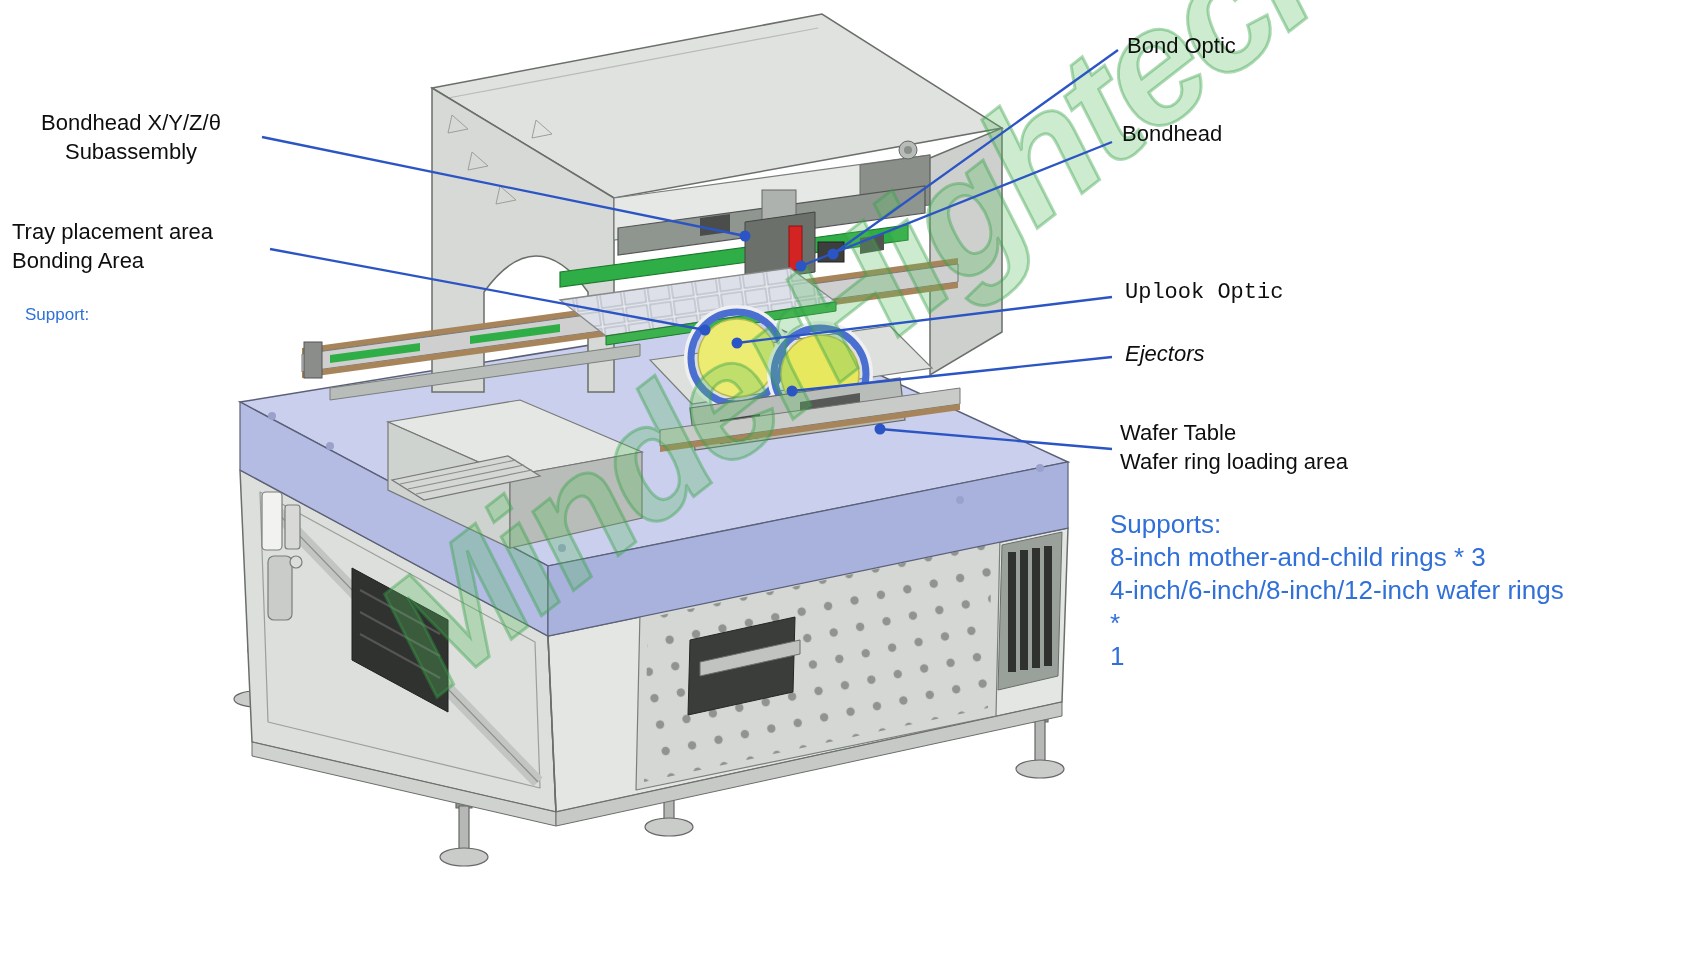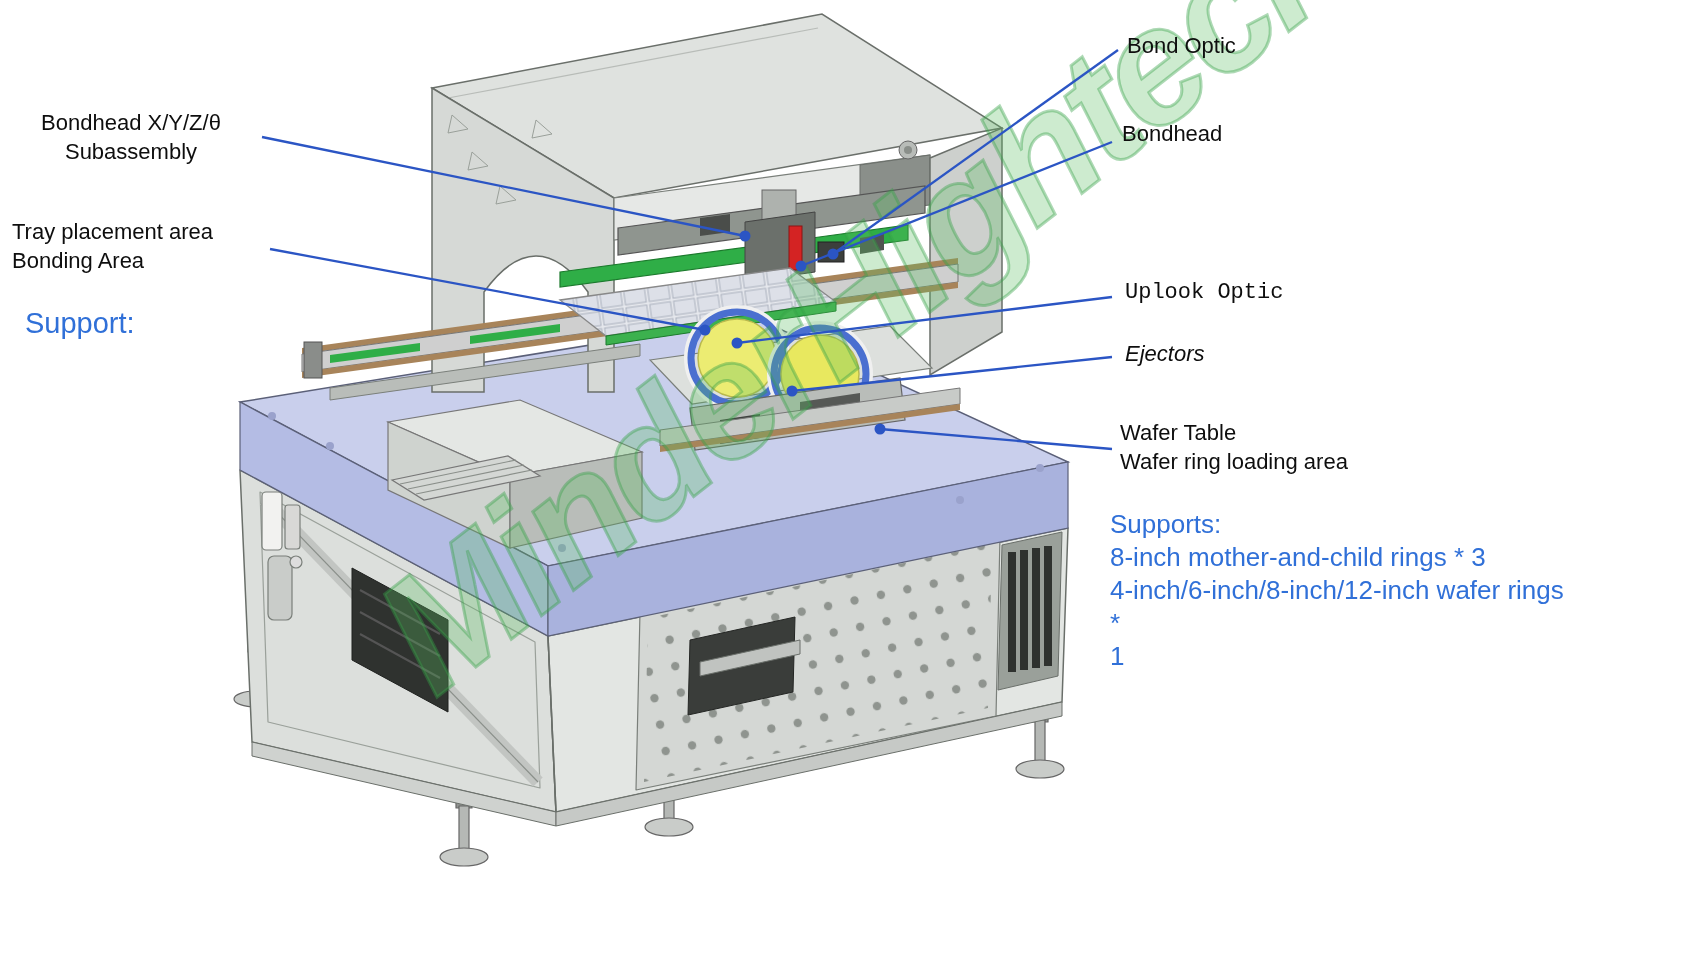--- a/index.html
+++ b/index.html
@@ -23,21 +23,21 @@
   }
   .label {
     position:absolute; color:#0e0e0e; font-size:22px; line-height:1.32;
   }
   .label .line { display:block; }
   .label.blue { color:#3070d8; }
   .lbl-bond-optic     { left:1127px; top:31px; }
   .lbl-bondhead       { left:1122px; top:119px; }
   .lbl-bondhead-sub   { left:7px;  top:108px; width:248px; text-align:center; }
   .lbl-bonding-area   { left:12px;  top:217px; }
-  .lbl-tray-support   { left:25px;  top:304px; font-size:29px; }
+  .lbl-tray-support   { left:25px;  top:304px; font-size:17px; }
   .lbl-uplook         { left:1125px; top:278px;font-family:Liberation Mono, monospace; }
   .lbl-ejectors       { left:1125px; top:339px;font-style:italic; }
   .lbl-wafer-table    { left:1120px; top:418px; }
   .lbl-wafer-supports { left:1110px; top:508px; font-size:26px; width:455px; line-height:1.27; }
 </style>
 </head>
 <body>
 
 <div class="canvas">
 

